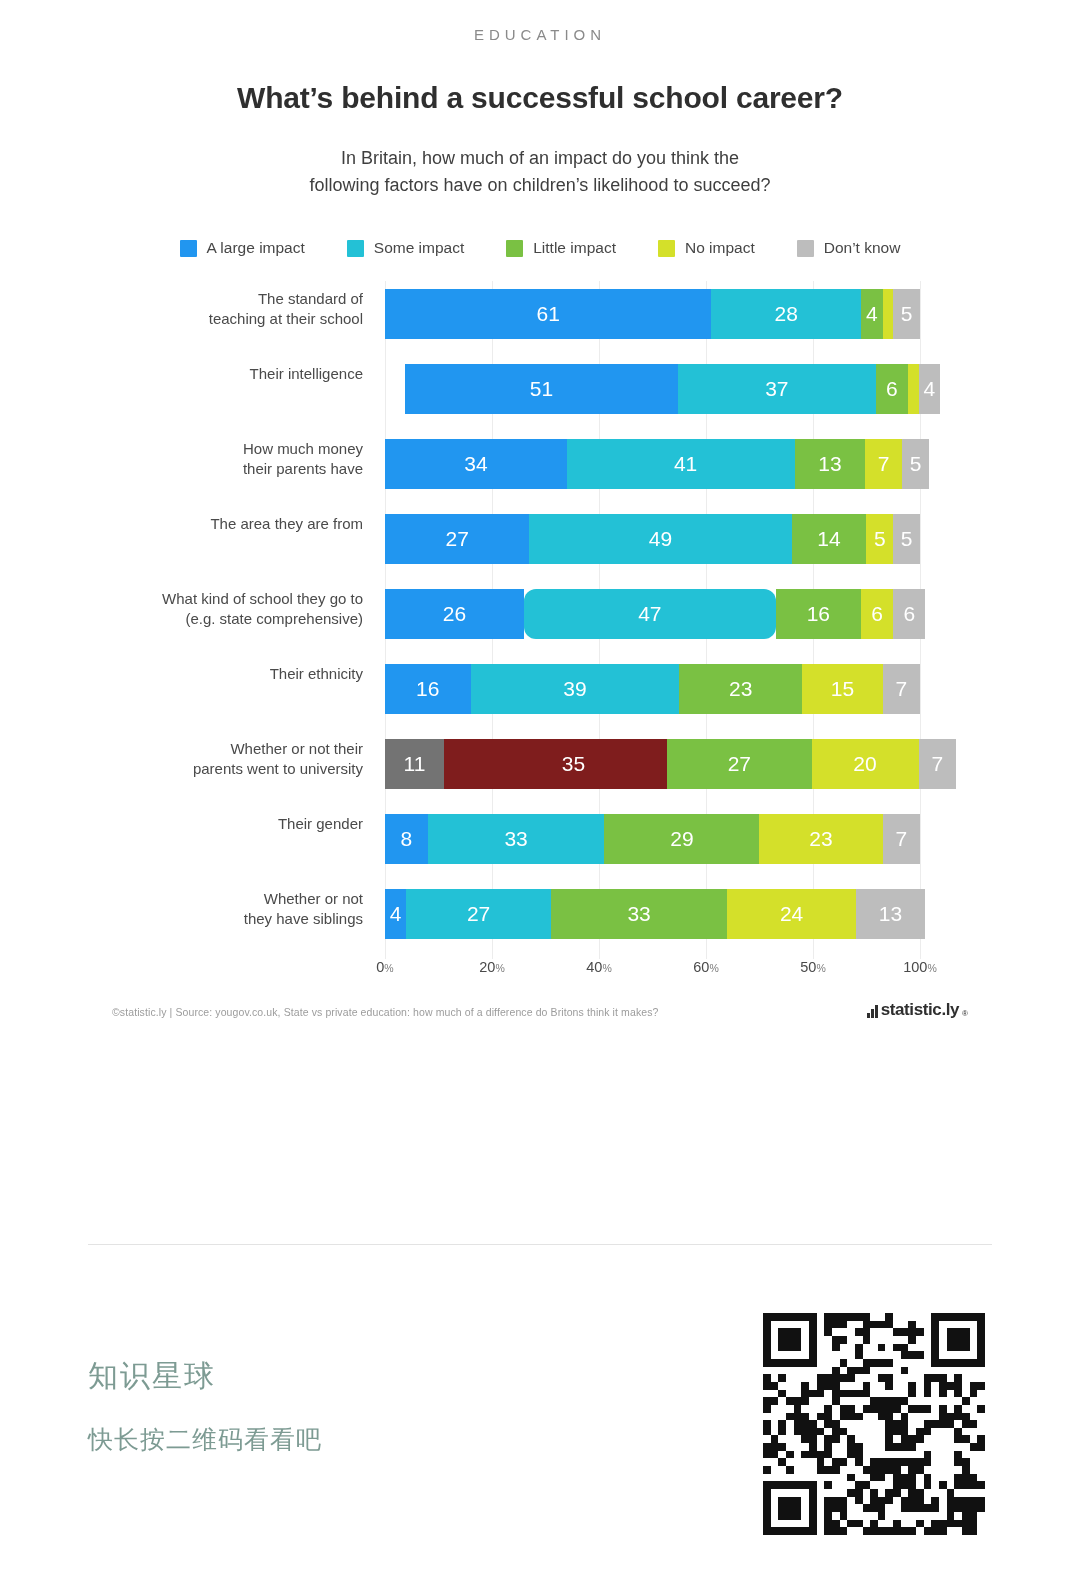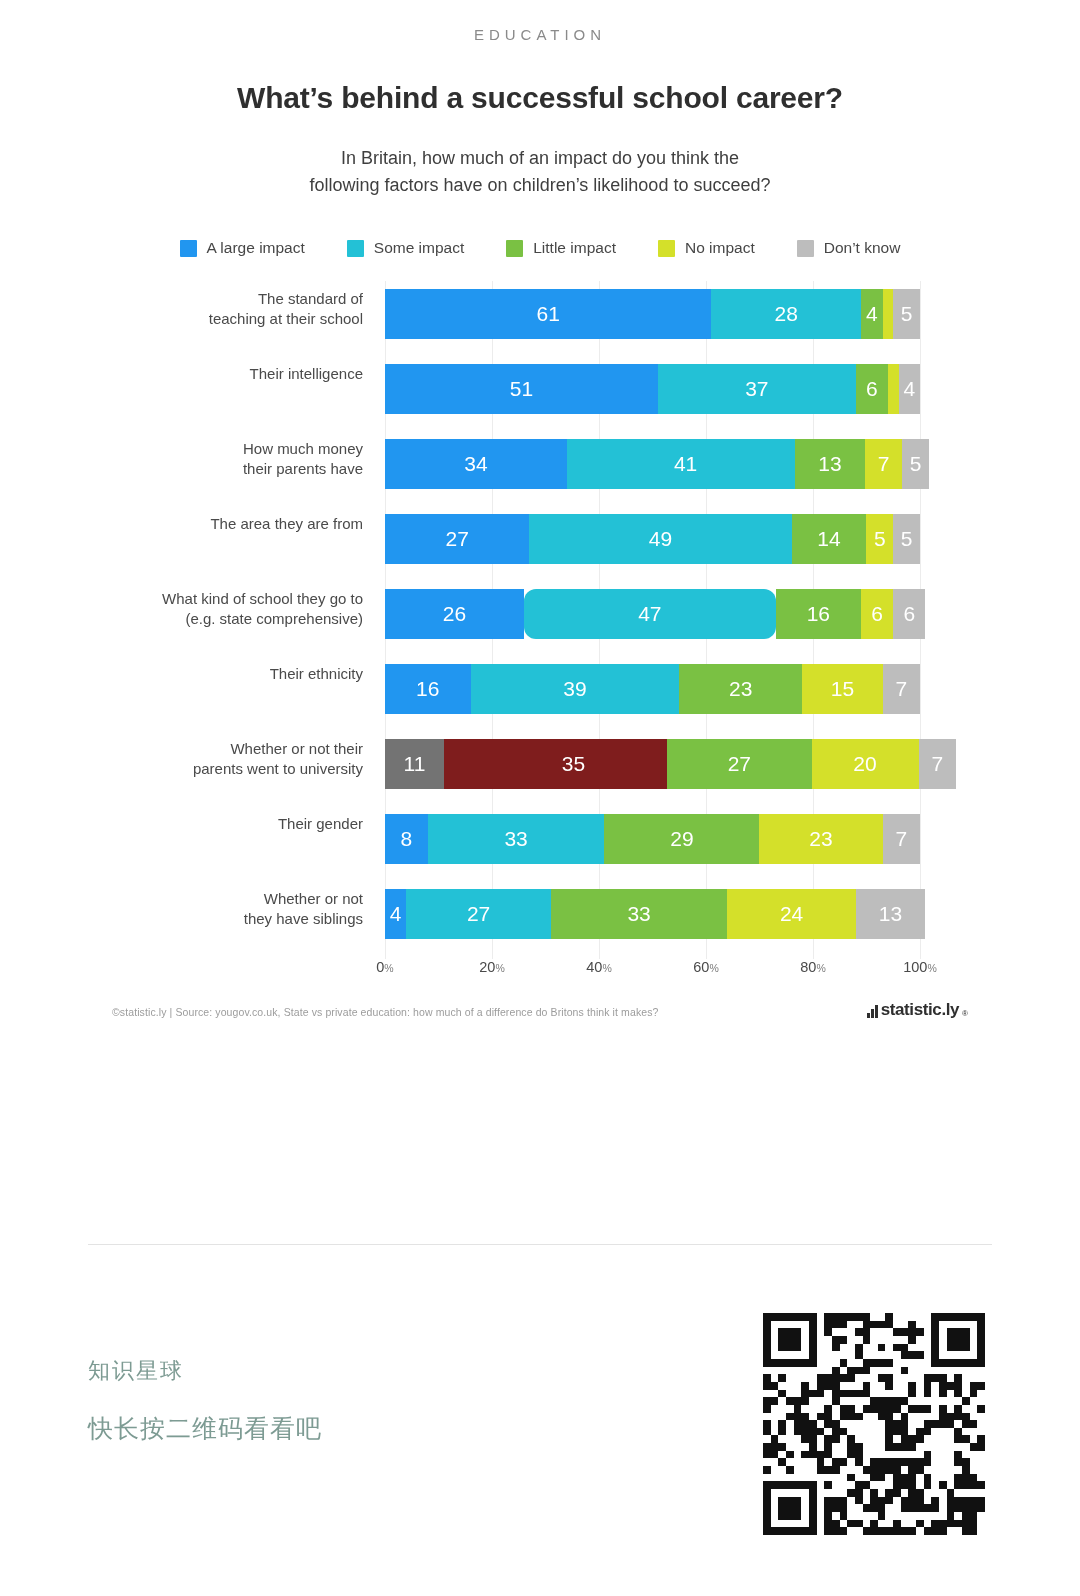--- a/index.html
+++ b/index.html
@@ -83,21 +83,21 @@
 
   
   .divider{
     position:absolute;left:88px;right:88px;top:1218px;
     height:1px;background:#e3e3e3;
   }
   .promo{
     position:absolute;left:88px;top:1330px;width:520px;
   }
   .promo-title{
-    font-size:22px;color:#7d9b93;letter-spacing:2px;font-weight:400;
+    font-size:30px;color:#7d9b93;letter-spacing:2px;font-weight:400;
   }
   .promo-sub{
     font-size:25px;color:#7d9b93;letter-spacing:1px;margin-top:26px;font-weight:400;
   }
   .qr{
     position:absolute;left:763px;top:1287px;width:222px;height:222px;
     background:#ffffff;
   }
   .qr svg{display:block;width:222px;height:222px;}
 </style>
@@ -161,21 +161,21 @@
               </div>
               <div class="seg" style="flex: 0 0 2%; background: rgb(212, 224, 42);"></div>
               <div class="seg gray-seg" style="flex: 0 0 5%; background: rgb(189, 189, 189);">
                 <span>5</span>
               </div>
             </div>
           </div>
           <div class="row">
             <div class="row-label"><span>Their intelligence</span></div>
             <div class="bar">
-              <div class="seg" style="flex: 0 0 51%; background: rgb(33, 150, 240);">
+              <div class="seg" style="flex: 0 0 51%; background: rgb(33, 150, 240); margin-left: 20px;">
                 <span>51</span>
               </div>
               <div class="seg" style="flex: 0 0 37%; background: rgb(35, 193, 214);">
                 <span>37</span>
               </div>
               <div class="seg" style="flex: 0 0 6%; background: rgb(122, 193, 67);">
                 <span>6</span>
               </div>
               <div class="seg" style="flex: 0 0 2%; background: rgb(212, 224, 42);"></div>
               <div class="seg gray-seg" style="flex: 0 0 4%; background: rgb(189, 189, 189);">
@@ -322,21 +322,21 @@
                 <span>13</span>
               </div>
             </div>
           </div>
         </div>
       <div class="axis" id="axis">
           <div class="tick" style="left: 0%;"><span>0</span><span class="pct">%</span></div>
           <div class="tick" style="left: 20%;"><span>20</span><span class="pct">%</span></div>
           <div class="tick" style="left: 40%;"><span>40</span><span class="pct">%</span></div>
           <div class="tick" style="left: 60%;"><span>60</span><span class="pct">%</span></div>
-          <div class="tick" style="left: 80%;"><span>80</span><span class="pct">%</span></div>
+          <div class="tick" style="left: 80%;"><span>50</span><span class="pct">%</span></div>
           <div class="tick" style="left: 100%;"><span>100</span><span class="pct">%</span></div>
         </div>
     </div>
   </div>
 
   <div class="chart-footer">
     <div class="source">©statistic.ly | Source: yougov.co.uk, State vs private education: how much of a difference do Britons think it makes?</div>
     <div class="brand">
       <span class="brand-bars">
           <i></i>

